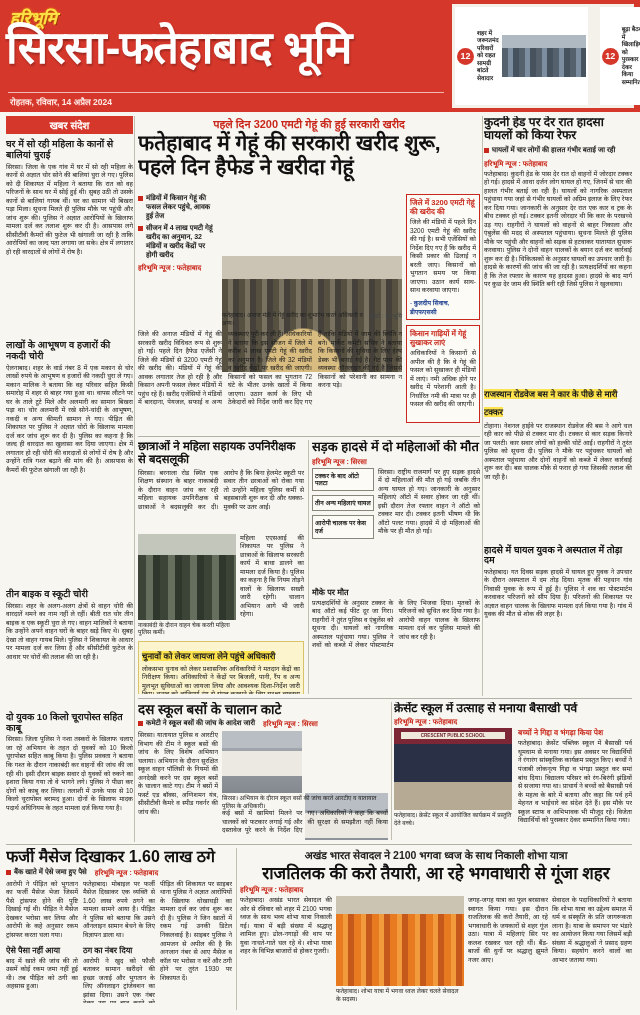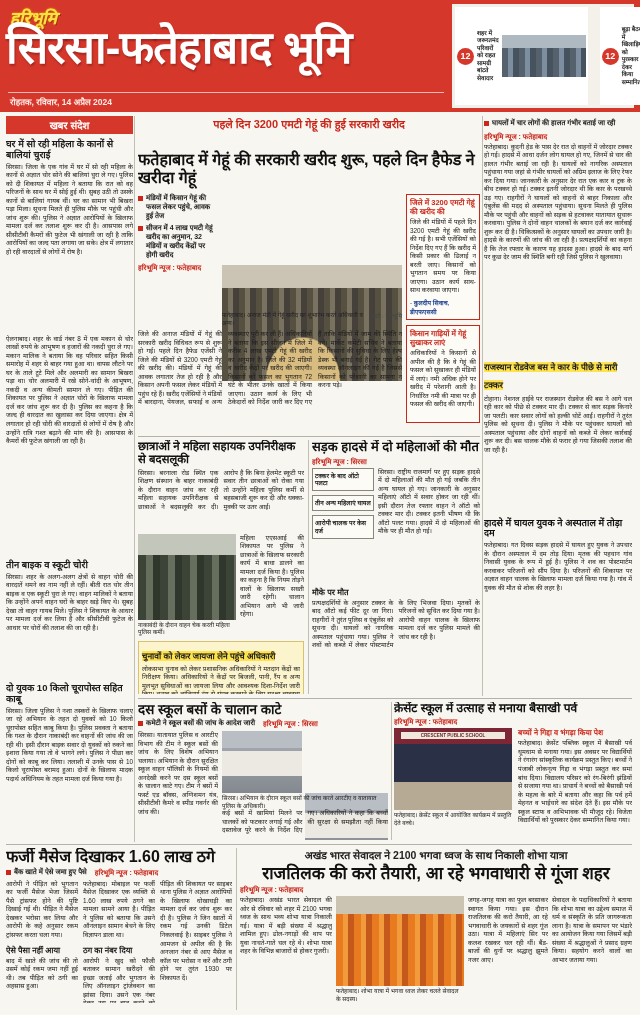--- a/index.html
+++ b/index.html
@@ -44,21 +44,21 @@
   .sq { width:5px; height:5px; background:#c9271b; display:inline-block; margin:2px 3px 0 0; flex:0 0 auto; }
   .photo { position:relative; overflow:hidden; background:#9a9488; }
 
   .digest-col { left:6px; top:116px; width:127px; height:726px; overflow:hidden; }
   .digest-header { background:#d6372b; color:#fff; font-weight:bold; font-size:10px;
     text-align:center; padding:2px 0; }
   .digest-title { font-size:9.5px; font-weight:bold; line-height:1.15; margin:5px 0 2px 0; }
 
   .lead-wrap { left:138px; top:116px; width:342px; height:318px; overflow:hidden; }
   .lead-kicker { text-align:center; font-size:11px; }
-  .lead-headline { font-size:16px; margin-top:20px; }
+  .lead-headline { font-size:21px; margin-top:0; }
   .redbox { border:1px solid #c9271b; padding:3px; margin-bottom:5px; background:#fdfbf5; }
   .redbox-title { color:#c9271b; font-weight:bold; font-size:7.5px; line-height:1.2; margin-bottom:2px; }
   .attribution { color:#1b3f8f; font-weight:bold; font-size:6.2px; margin-top:2px; }
 
   .ph-wheat { background:
     radial-gradient(ellipse at 45% 100%, #d9bc80 0 26%, rgba(0,0,0,0) 27%),
     linear-gradient(180deg,#cbc4b4 0 20%, rgba(0,0,0,0) 20%),
     repeating-linear-gradient(90deg,#55503f 0 6px,#7a7260 6px 11px,#45413a 11px 17px),
     linear-gradient(180deg,#b3a98f,#8f8668); }
   .ph-police { background:
@@ -112,20 +112,21 @@
   </div>
 
   <div class="abs digest-col">
     <div class="digest-header">खबर संदेश</div>
 
     <div>
       <div class="digest-title">घर में सो रही महिला के कानों से बालियां चुराई</div>
       <div class="body-text" style="height:172px;">सिरसा। जिला के एक गांव में घर में सो रही महिला के कानों से अज्ञात चोर सोने की बालियां चुरा ले गए। पुलिस को दी शिकायत में महिला ने बताया कि रात को वह परिजनों के साथ घर में सोई हुई थी। सुबह उठी तो उसके कानों से बालियां गायब थीं। घर का सामान भी बिखरा पड़ा मिला। सूचना मिलते ही पुलिस मौके पर पहुंची और जांच शुरू की। पुलिस ने अज्ञात आरोपियों के खिलाफ मामला दर्ज कर तलाश शुरू कर दी है। आसपास लगे सीसीटीवी कैमरों की फुटेज भी खंगाली जा रही है ताकि आरोपियों का जल्द पता लगाया जा सके। क्षेत्र में लगातार हो रही वारदातों से लोगों में रोष है।</div>
     </div>
     <div>
+      <div class="digest-title">लाखों के आभूषण व हजारों की नकदी चोरी</div>
       <div class="body-text" style="height:220px;">ऐलनाबाद। शहर के वार्ड नंबर 8 में एक मकान से चोर लाखों रुपये के आभूषण व हजारों की नकदी चुरा ले गए। मकान मालिक ने बताया कि वह परिवार सहित किसी समारोह में शहर से बाहर गया हुआ था। वापस लौटने पर घर के ताले टूटे मिले और अलमारी का सामान बिखरा पड़ा था। चोर अलमारी में रखे सोने-चांदी के आभूषण, नकदी व अन्य कीमती सामान ले गए। पीड़ित की शिकायत पर पुलिस ने अज्ञात चोरों के खिलाफ मामला दर्ज कर जांच शुरू कर दी है। पुलिस का कहना है कि जल्द ही वारदात का खुलासा कर दिया जाएगा। क्षेत्र में लगातार हो रही चोरी की वारदातों से लोगों में रोष है और उन्होंने रात्रि गश्त बढ़ाने की मांग की है। आसपास के कैमरों की फुटेज खंगाली जा रही है।</div>
     </div>
     <div>
       <div class="digest-title">तीन बाइक व स्कूटी चोरी</div>
       <div class="body-text" style="height:105px;">सिरसा। शहर के अलग-अलग क्षेत्रों से वाहन चोरी की वारदातें थमने का नाम नहीं ले रहीं। बीती रात चोर तीन बाइक व एक स्कूटी चुरा ले गए। वाहन मालिकों ने बताया कि उन्होंने अपने वाहन घरों के बाहर खड़े किए थे। सुबह देखा तो वाहन गायब मिले। पुलिस ने शिकायत के आधार पर मामला दर्ज कर लिया है और सीसीटीवी फुटेज के आधार पर चोरों की तलाश की जा रही है।</div>
     </div>
     <div>
       <div class="digest-title">दो युवक 10 किलो चूरापोस्त सहित काबू</div>
       <div class="body-text" style="height:128px;">सिरसा। जिला पुलिस ने नशा तस्करों के खिलाफ चलाए जा रहे अभियान के तहत दो युवकों को 10 किलो चूरापोस्त सहित काबू किया है। पुलिस प्रवक्ता ने बताया कि गश्त के दौरान नाकाबंदी कर वाहनों की जांच की जा रही थी। इसी दौरान बाइक सवार दो युवकों को रुकने का इशारा किया गया तो वे भागने लगे। पुलिस ने पीछा कर दोनों को काबू कर लिया। तलाशी में उनके पास से 10 किलो चूरापोस्त बरामद हुआ। दोनों के खिलाफ मादक पदार्थ अधिनियम के तहत मामला दर्ज किया गया है।</div>
     </div>
@@ -162,20 +163,21 @@
       <div class="redbox">
         <div class="redbox-title">किसान गाड़ियों में गेहूं सुखाकर लाएं</div>
         <div class="body-text" style="height:70px;">अधिकारियों ने किसानों से अपील की है कि वे गेहूं की फसल को सुखाकर ही मंडियों में लाएं। नमी अधिक होने पर खरीद में परेशानी आती है। निर्धारित नमी की मात्रा पर ही फसल की खरीद की जाएगी।</div>
       </div>
     </div>
 
     <div class="abs body-text" style="left:0; top:214px; width:264px; height:100px; column-count:3; column-gap:6px;">जिले की अनाज मंडियों में गेहूं की सरकारी खरीद विधिवत रूप से शुरू हो गई। पहले दिन हैफेड एजेंसी ने जिले की मंडियों से 3200 एमटी गेहूं की खरीद की। मंडियों में गेहूं की आवक लगातार तेज हो रही है और किसान अपनी फसल लेकर मंडियों में पहुंच रहे हैं। खरीद एजेंसियों ने मंडियों में बारदाना, पेयजल, सफाई व अन्य व्यवस्थाएं पूरी कर ली हैं। अधिकारियों ने बताया कि इस सीजन में जिले में करीब 4 लाख एमटी गेहूं की खरीद का अनुमान है। जिले की 32 मंडियों व खरीद केंद्रों पर खरीद की जाएगी। किसानों को फसल का भुगतान 72 घंटे के भीतर उनके खातों में किया जाएगा। उठान कार्य के लिए भी ठेकेदारों को निर्देश जारी कर दिए गए हैं ताकि मंडियों में जाम की स्थिति न बने। मार्केट कमेटी सचिव ने बताया कि किसानों की सुविधा के लिए हेल्प डेस्क भी बनाई गई है। गेट पास की व्यवस्था ऑनलाइन की गई है जिससे किसानों को परेशानी का सामना न करना पड़े।</div>
   </div>
 
   <div class="abs" style="left:484px; top:116px; width:148px; height:580px; overflow:hidden;">
+    <div class="headline" style="font-size:12px;">कुदनी हेड पर देर रात हादसा घायलों को किया रेफर</div>
     <div class="bullet-item" style="margin-top:3px;">
       <span class="sq"></span>
       <span>घायलों में चार लोगों की हालत गंभीर बताई जा रही</span>
     </div>
     <div class="byline">हरिभूमि न्यूज : फतेहाबाद</div>
     <div class="body-text" style="height:208px; margin-top:2px;">फतेहाबाद। कुदनी हेड के पास देर रात दो वाहनों में जोरदार टक्कर हो गई। हादसे में आधा दर्जन लोग घायल हो गए, जिनमें से चार की हालत गंभीर बताई जा रही है। घायलों को नागरिक अस्पताल पहुंचाया गया जहां से गंभीर घायलों को अग्रिम इलाज के लिए रेफर कर दिया गया। जानकारी के अनुसार देर रात एक कार व ट्रक के बीच टक्कर हो गई। टक्कर इतनी जोरदार थी कि कार के परखच्चे उड़ गए। राहगीरों ने घायलों को वाहनों से बाहर निकाला और एंबुलेंस की मदद से अस्पताल पहुंचाया। सूचना मिलते ही पुलिस मौके पर पहुंची और वाहनों को सड़क से हटवाकर यातायात सुचारू करवाया। पुलिस ने दोनों वाहन चालकों के बयान दर्ज कर कार्रवाई शुरू कर दी है। चिकित्सकों के अनुसार घायलों का उपचार जारी है। हादसे के कारणों की जांच की जा रही है। प्रत्यक्षदर्शियों का कहना है कि तेज रफ्तार के कारण यह हादसा हुआ। हादसे के बाद मार्ग पर कुछ देर जाम की स्थिति बनी रही जिसे पुलिस ने खुलवाया।</div>
 
     <div style="margin-top:5px;">
       <span class="yellow-head">राजस्थान रोडवेज बस ने कार के पीछे से मारी टक्कर</span>
       <div class="body-text" style="height:118px; margin-top:3px;">टोहाना। नेशनल हाईवे पर राजस्थान रोडवेज की बस ने आगे चल रही कार को पीछे से टक्कर मार दी। टक्कर से कार सड़क किनारे जा पलटी। कार सवार लोगों को हल्की चोटें आईं। राहगीरों ने तुरंत पुलिस को सूचना दी। पुलिस ने मौके पर पहुंचकर घायलों को अस्पताल पहुंचाया और दोनों वाहनों को कब्जे में लेकर कार्रवाई शुरू कर दी। बस चालक मौके से फरार हो गया जिसकी तलाश की जा रही है।</div>

